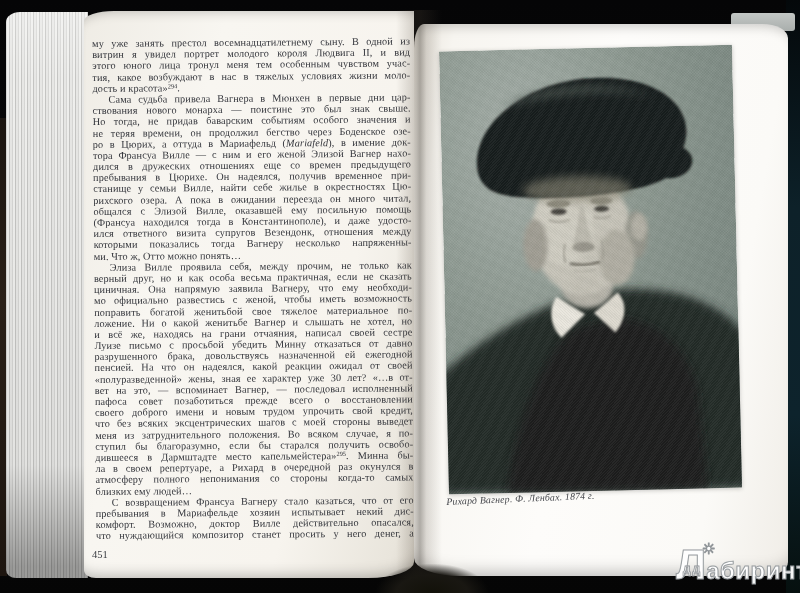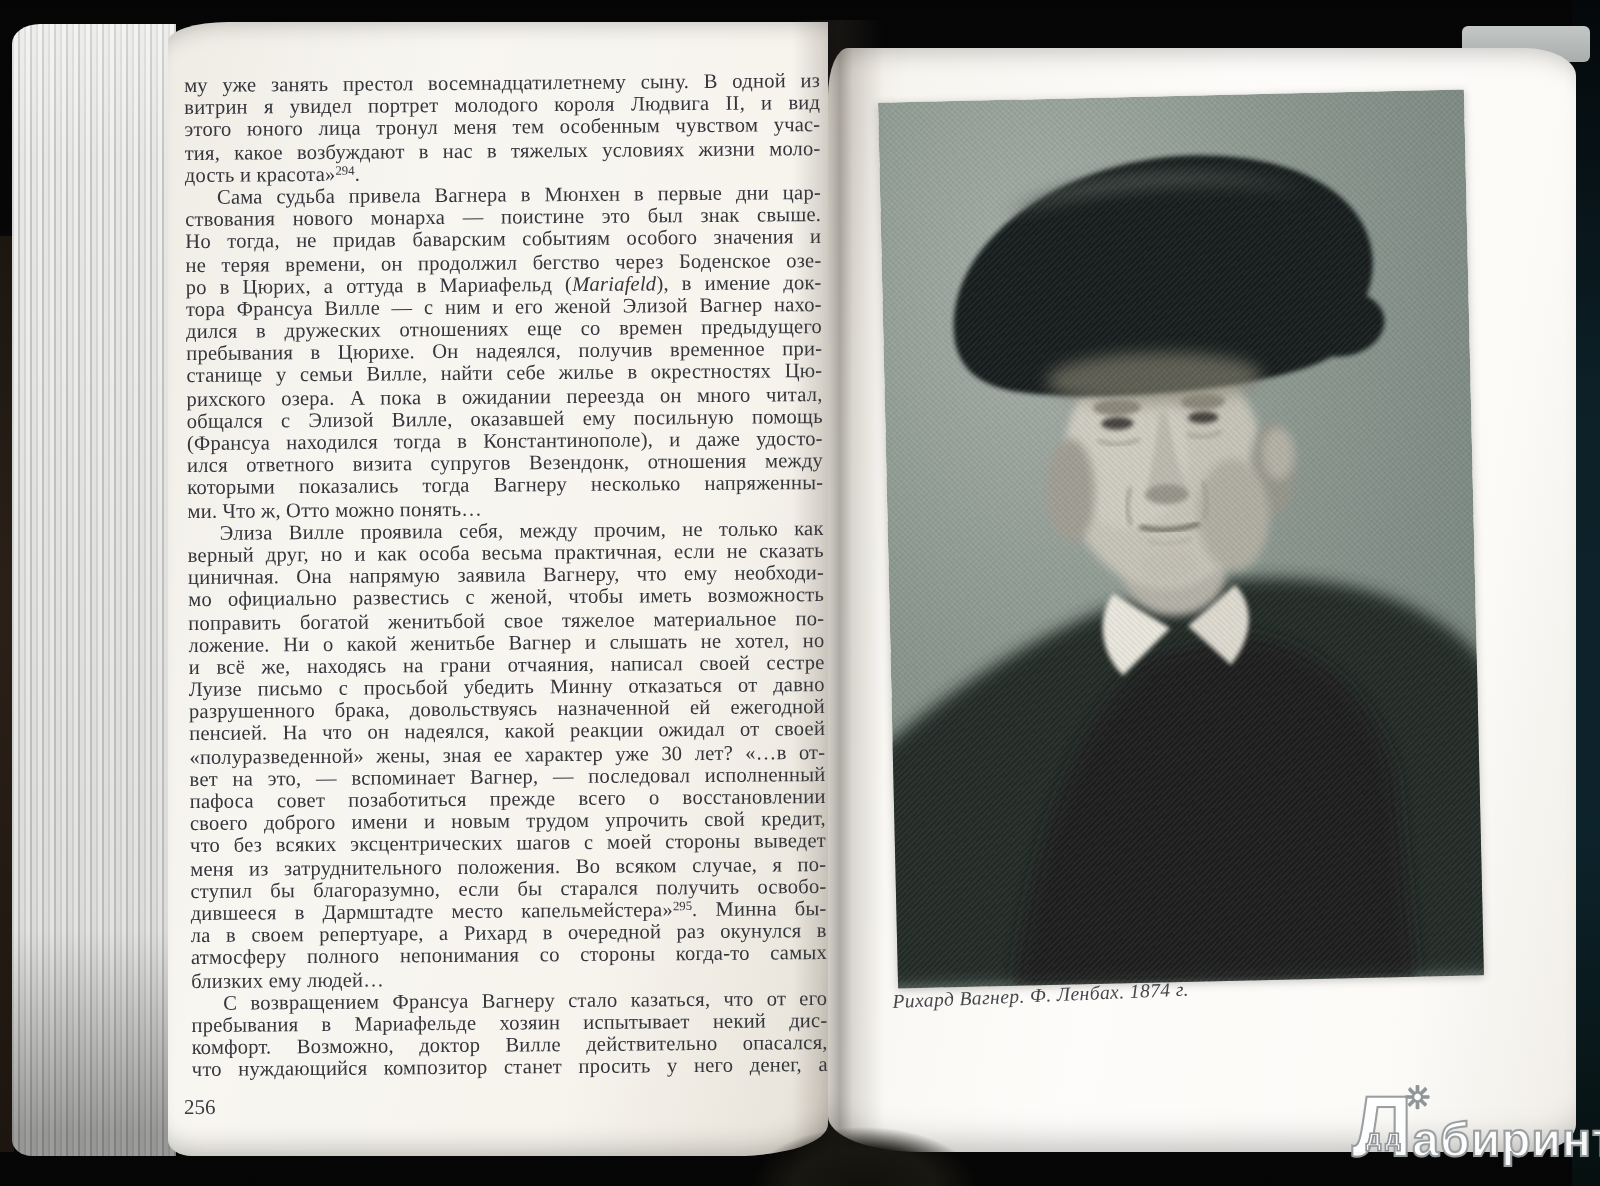--- a/index.html
+++ b/index.html
@@ -114,21 +114,21 @@
         <div class="tl">ступил бы благоразумно, если бы старался получить освобо-</div>
         <div class="tl">дившееся в Дармштадте место капельмейстера»<sup>295</sup>. Минна бы-</div>
         <div class="tl">ла в своем репертуаре, а Рихард в очередной раз окунулся в</div>
         <div class="tl">атмосферу полного непонимания со стороны когда-то самых</div>
         <div class="tl nj">близких ему людей…</div>
         <div class="tl ind">С возвращением Франсуа Вагнеру стало казаться, что от его</div>
         <div class="tl">пребывания в Мариафельде хозяин испытывает некий дис-</div>
         <div class="tl">комфорт. Возможно, доктор Вилле действительно опасался,</div>
         <div class="tl">что нуждающийся композитор станет просить у него денег, а</div>
       </div>
-    <div class="page-num">256</div>
+    <div class="page-num">451</div>
   </div>
 
   <div class="page page-right">
     <div class="photo">
       <svg viewBox="0 0 293 443" width="293" height="443">
         <defs>
           <radialGradient id="pbg" cx="28%" cy="22%" r="95%">
             <stop offset="0" stop-color="#a6afa9"></stop>
             <stop offset="0.45" stop-color="#8b978f"></stop>
             <stop offset="1" stop-color="#75827c"></stop>

